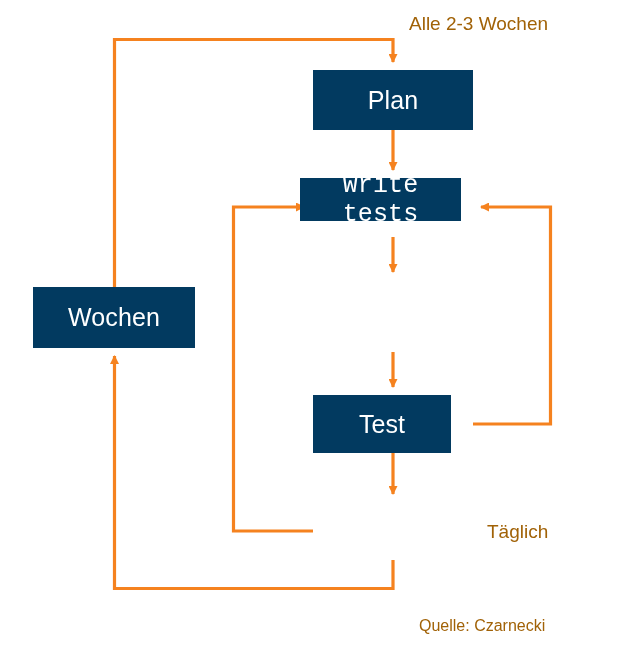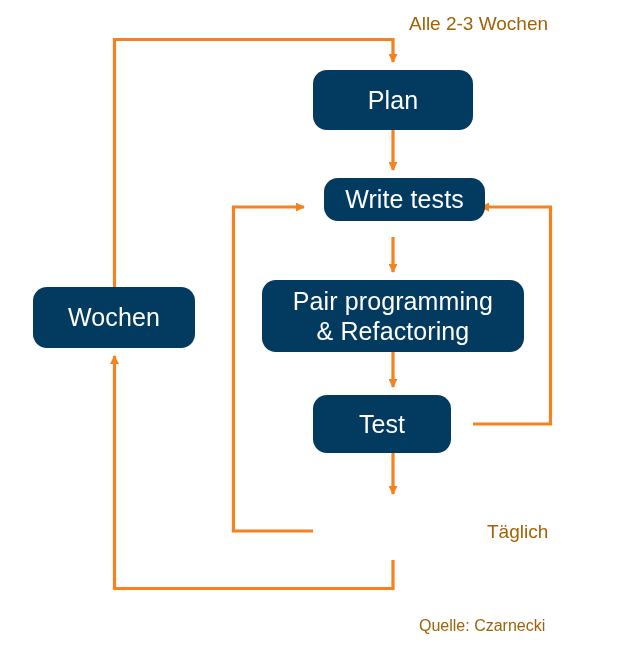--- a/index.html
+++ b/index.html
@@ -23,21 +23,21 @@
     left: 0;
     top: 0;
     width: 623px;
     height: 645px;
     pointer-events: none;
   }
   .node {
     position: absolute;
     box-sizing: border-box;
     background: #023a60;
-    border-radius: 14px;
+    border-radius: 0;
     color: #ffffff;
     display: flex;
     align-items: center;
     justify-content: center;
     text-align: center;
     font-family: "Liberation Sans", sans-serif;
     font-size: 25px;
     font-weight: 400;
     line-height: 1.16;
     letter-spacing: 0.1px;
@@ -98,30 +98,24 @@
       <path d="M313,531 L233.5,531 L233.5,207 L304,207" marker-end="url(#ah-right)"></path>
 
       <path d="M393,560 L393,588.5 L114.5,588.5 L114.5,356" marker-end="url(#ah-up)"></path>
     </g>
   </svg>
 
   <div class="node" style="left:313px; top:70px; width:160px; height:60px;">
     <span>Plan</span>
   </div>
 
-  <div class="node" style="left:324px; top:178px; width:161px; height:43px;">
+  <div class="node" style="left:300px; top:178px; width:161px; height:43px;font-family:Liberation Mono, monospace;">
     <span>Write tests</span>
   </div>
 
-  <div class="node node-multiline" style="left:262px; top:280px; width:262px; height:72px;">
-    <span>
-      <span>Pair programming</span><br>
-      <span>&amp; Refactoring</span>
-    </span>
-  </div>
 
   <div class="node" style="left:313px; top:395px; width:138px; height:58px;">
     <span>Test</span>
   </div>
 
 
   <div class="node" style="left:33px; top:287px; width:162px; height:61px;">
     <span>Wochen</span>
   </div>
 

